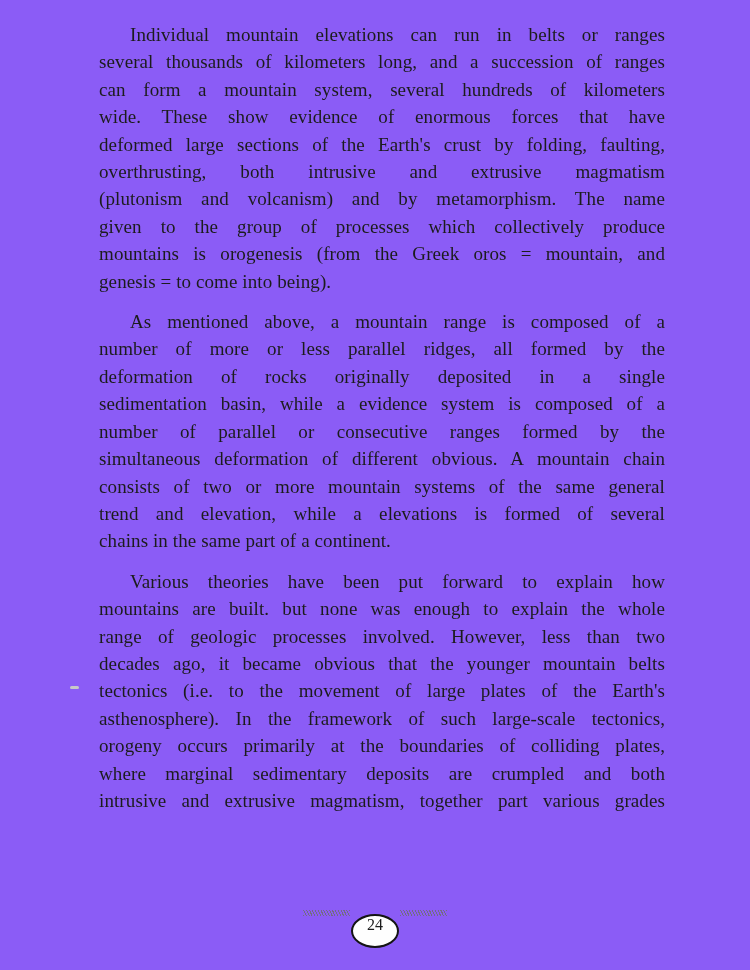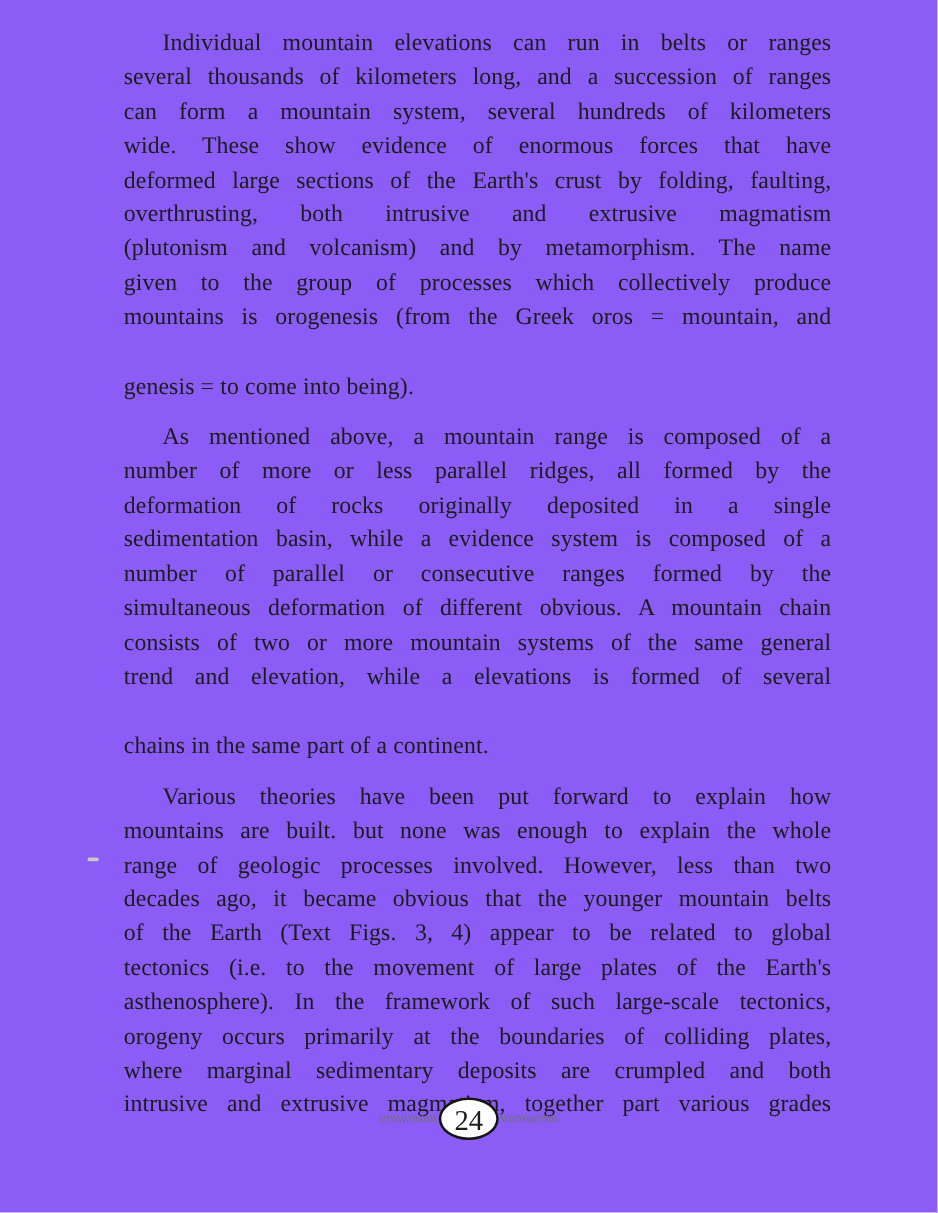--- a/index.html
+++ b/index.html
@@ -34,21 +34,20 @@
     text-align-last: justify;
     overflow: hidden;
     letter-spacing: 0.1px;
   }
   .line.first {
     text-indent: 31px;
   }
   .line.plain {
     text-align: center;
     text-align-last: left;
-    margin-top: 28px;
   }
   
   .footer-ornament {
     position: absolute;
     left: 0;
     right: 0;
     top: 878px;
     display: flex;
     justify-content: center;
     align-items: center;
@@ -59,25 +58,26 @@
     height: 6px;
     background: repeating-linear-gradient(65deg, #6f6f6f 0px, #6f6f6f 1px, transparent 1px, transparent 2.6px);
     opacity: 0.85;
   }
   .page-number-badge {
     width: 44px;
     height: 30px;
     border: 2.6px solid #141414;
     border-radius: 50%;
     display: flex;
-    align-items: flex-end;
+    align-items: flex-start;
     justify-content: center;
-    font-size: 23px;
+    font-size: 16px;
     color: #1c1c1c;
     background: #fefefe;
+    margin-top: 36px;
   }
   
   .scan-artifact {
     position: absolute;
     left: 70px;
     top: 686px;
     width: 9px;
     height: 3px;
     background: #c8c8c8;
     border-radius: 2px;
@@ -115,21 +115,20 @@
       <div class="line">consists of two or more mountain systems of the same general</div>
       <div class="line">trend and elevation, while a elevations is formed of several</div>
       <div class="line plain">chains in the same part of a continent.</div>
     </div>
 
     <div class="para">
       <div class="line first">Various theories have been put forward to explain how</div>
       <div class="line">mountains are built. but none was enough to explain the whole</div>
       <div class="line">range of geologic processes involved. However, less than two</div>
       <div class="line">decades ago, it became obvious that the younger mountain belts</div>
-      <div class="line">of the Earth (Text Figs. 3, 4) appear to be related to global</div>
       <div class="line">tectonics (i.e. to the movement of large plates of the Earth's</div>
       <div class="line">asthenosphere). In the framework of such large-scale tectonics,</div>
       <div class="line">orogeny occurs primarily at the boundaries of colliding plates,</div>
       <div class="line">where marginal sedimentary deposits are crumpled and both</div>
       <div class="line">intrusive and extrusive magmatism, together part various grades</div>
     </div>
 
   </div>
 
   <div class="footer-ornament">

